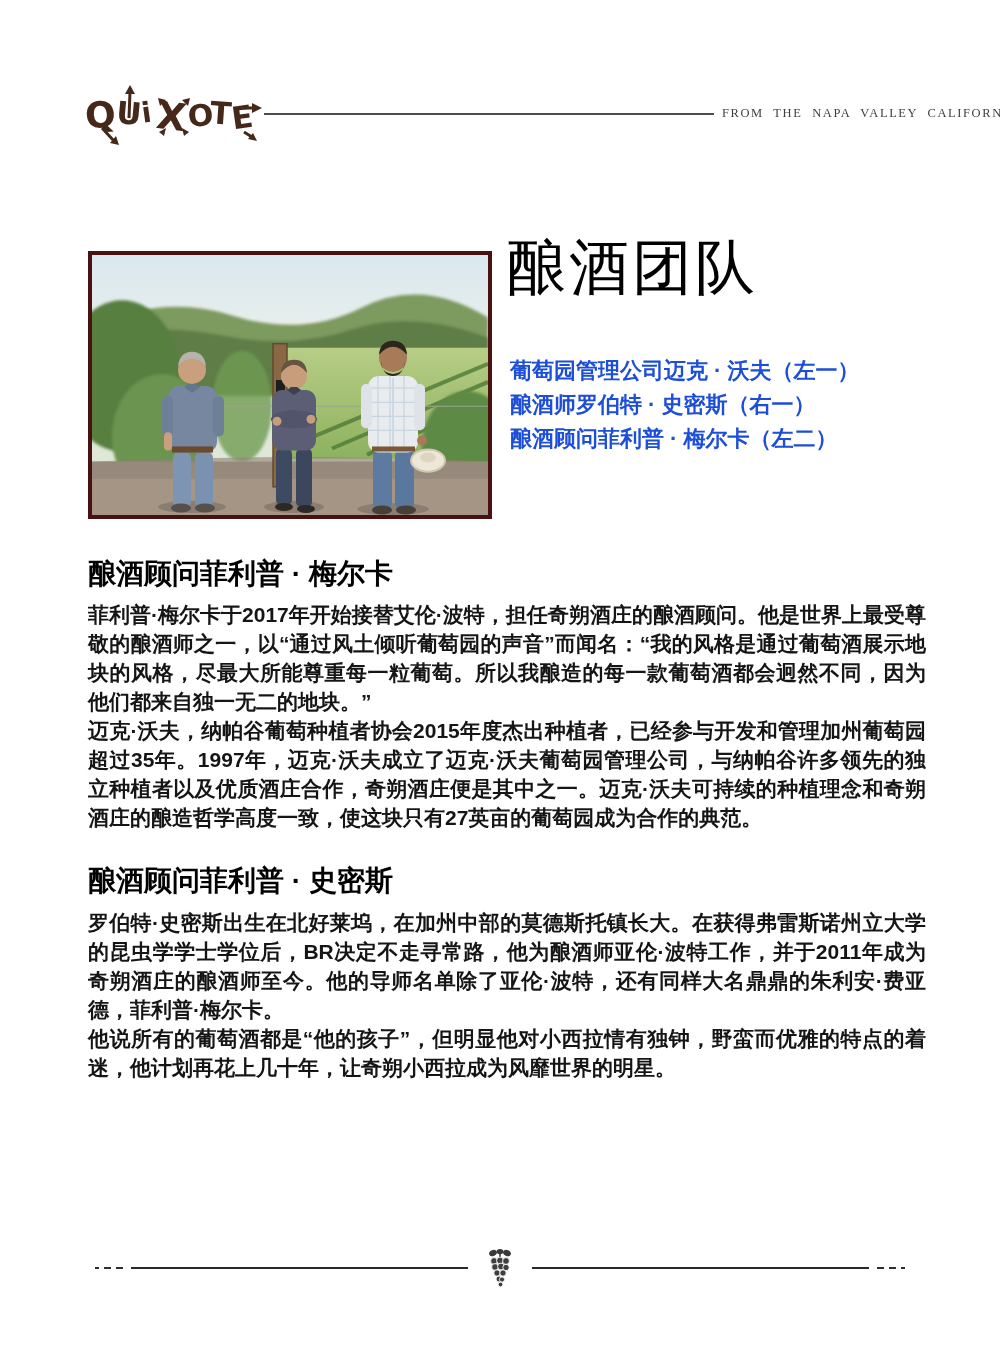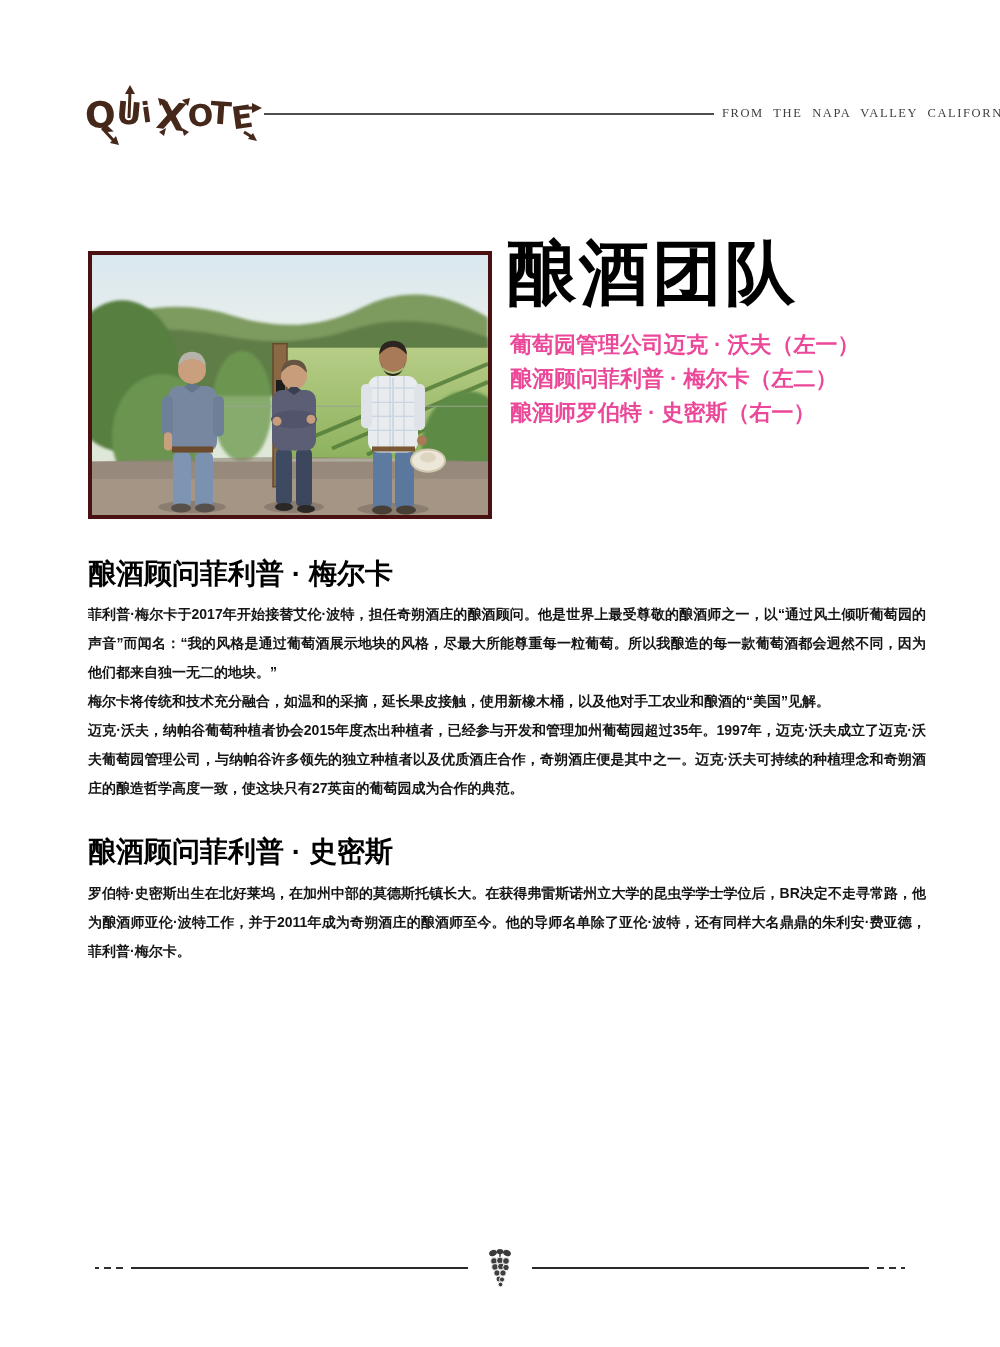--- a/index.html
+++ b/index.html
@@ -20,37 +20,37 @@
 
   
   .photo-frame {
     position:absolute; left:88px; top:251px; width:396px; height:260px;
     border:4px solid #4a1113; background:#dfe8d8; box-sizing:content-box;
   }
   .photo-frame svg { display:block; width:100%; height:100%; }
 
   .hero-title {
     position:absolute; left:506px; top:236px;
-    font-size:70px; line-height:1.06; font-weight:700; letter-spacing:3px;
+    font-size:60px; line-height:1.06; font-weight:400; letter-spacing:3px;
     color:#000000; white-space:nowrap;
   }
   .hero-captions {
-    position:absolute; left:510px; top:328px;
-    font-size:22px; line-height:34px; font-weight:700; color:#ec4899;
+    position:absolute; left:510px; top:354px;
+    font-size:22px; line-height:34px; font-weight:700; color:#1d4ed8;
   }
 
   
   .content { position:absolute; left:88px; top:556px; width:838px; }
   .section-heading {
     font-size:28px; font-weight:800; color:#000;
     margin:31px 0 8px 0; line-height:1.3;
   }
   .section:first-child .section-heading { margin-top:0; }
   .section p {
-    margin:0; font-size:14px; line-height:29px; font-weight:600;
+    margin:0; font-size:21px; line-height:29px; font-weight:600;
     text-align:justify; color:#151515;
   }
 
   
   .footer-divider {
     position:absolute; left:95px; right:95px; top:1248px; height:40px;
     display:flex; align-items:center;
   }
   .dash-group { display:flex; gap:5px; align-items:center; }
   .dash { width:7px; height:2.5px; background:#2f2f2f; }
@@ -194,36 +194,36 @@
         <circle cx="301" cy="102" r="14" fill="#a87a58"></circle>
         <path d="M287,99 Q288,85 301,85 Q314,85 315,99 Q308,91 301,91 Q294,91 287,99 Z" fill="#2d2620"></path>
         <path d="M289,106 Q291,120 301,120 Q311,120 313,106 Q313,117 301,118 Q289,117 289,106 Z" fill="#2d2620"></path>
       </g>
     </svg>
   </div>
 
   <div class="hero-title">酿酒团队</div>
   <div class="hero-captions">
     <div>葡萄园管理公司迈克 · 沃夫（左一）</div>
+    <div>酿酒师罗伯特 · 史密斯（右一）</div>
     <div>酿酒顾问菲利普 · 梅尔卡（左二）</div>
-    <div>酿酒师罗伯特 · 史密斯（右一）</div>
   </div>
 
   <div class="content">
     <div class="section">
       <h2 class="section-heading">酿酒顾问菲利普 · 梅尔卡</h2>
       <p>菲利普·梅尔卡于2017年开始接替艾伦·波特，担任奇朔酒庄的酿酒顾问。他是世界上最受尊敬的酿酒师之一，以“通过风土倾听葡萄园的声音”而闻名：“我的风格是通过葡萄酒展示地块的风格，尽最大所能尊重每一粒葡萄。所以我酿造的每一款葡萄酒都会迥然不同，因为他们都来自独一无二的地块。”</p>
-      <p>梅尔卡将传统和技术充分融合，如温和的采摘，延长果皮接触，使用新橡木桶，以及他对手工农业和酿酒的“美国”见解。</p>
     </div>
     <div class="section">
       <p>迈克·沃夫，纳帕谷葡萄种植者协会2015年度杰出种植者，已经参与开发和管理加州葡萄园超过35年。1997年，迈克·沃夫成立了迈克·沃夫葡萄园管理公司，与纳帕谷许多领先的独立种植者以及优质酒庄合作，奇朔酒庄便是其中之一。迈克·沃夫可持续的种植理念和奇朔酒庄的酿造哲学高度一致，使这块只有27英亩的葡萄园成为合作的典范。</p>
     </div>
     <div class="section">
       <h2 class="section-heading">酿酒顾问菲利普 · 史密斯</h2>
       <p>罗伯特·史密斯出生在北好莱坞，在加州中部的莫德斯托镇长大。在获得弗雷斯诺州立大学的昆虫学学士学位后，BR决定不走寻常路，他为酿酒师亚伦·波特工作，并于2011年成为奇朔酒庄的酿酒师至今。他的导师名单除了亚伦·波特，还有同样大名鼎鼎的朱利安·费亚德，菲利普·梅尔卡。</p>
+      <p>他说所有的葡萄酒都是“他的孩子”，但明显他对小西拉情有独钟，野蛮而优雅的特点的着迷，他计划再花上几十年，让奇朔小西拉成为风靡世界的明星。</p>
     </div>
   </div>
 
   <div class="footer-divider">
     <div class="dash-group">
       <span class="dash small"></span>
         <span class="dash"></span>
         <span class="dash"></span>
     </div>
     <div class="rule"></div>

